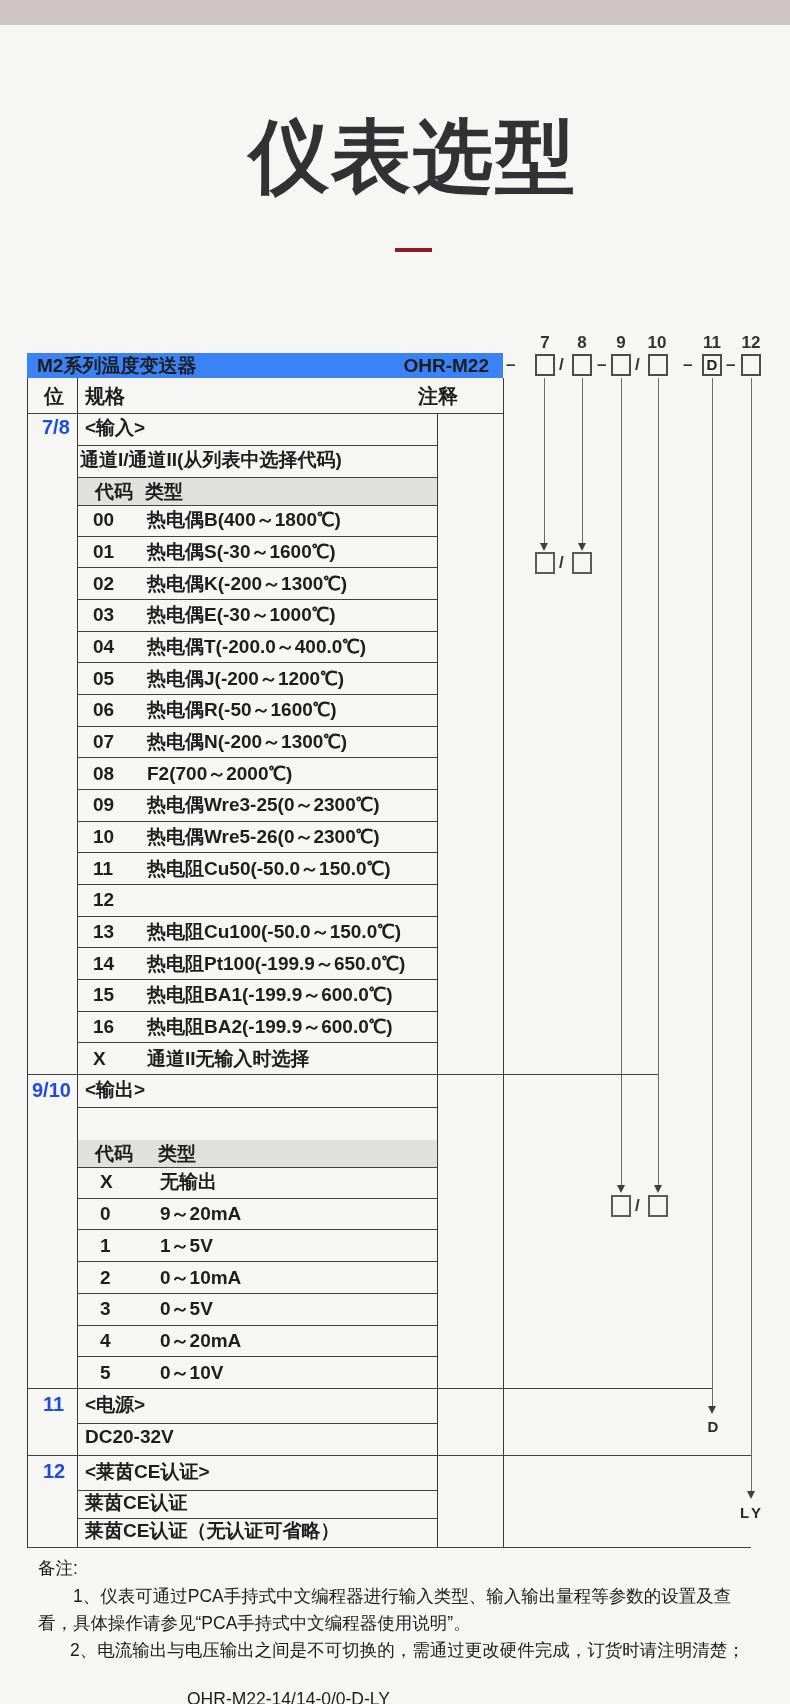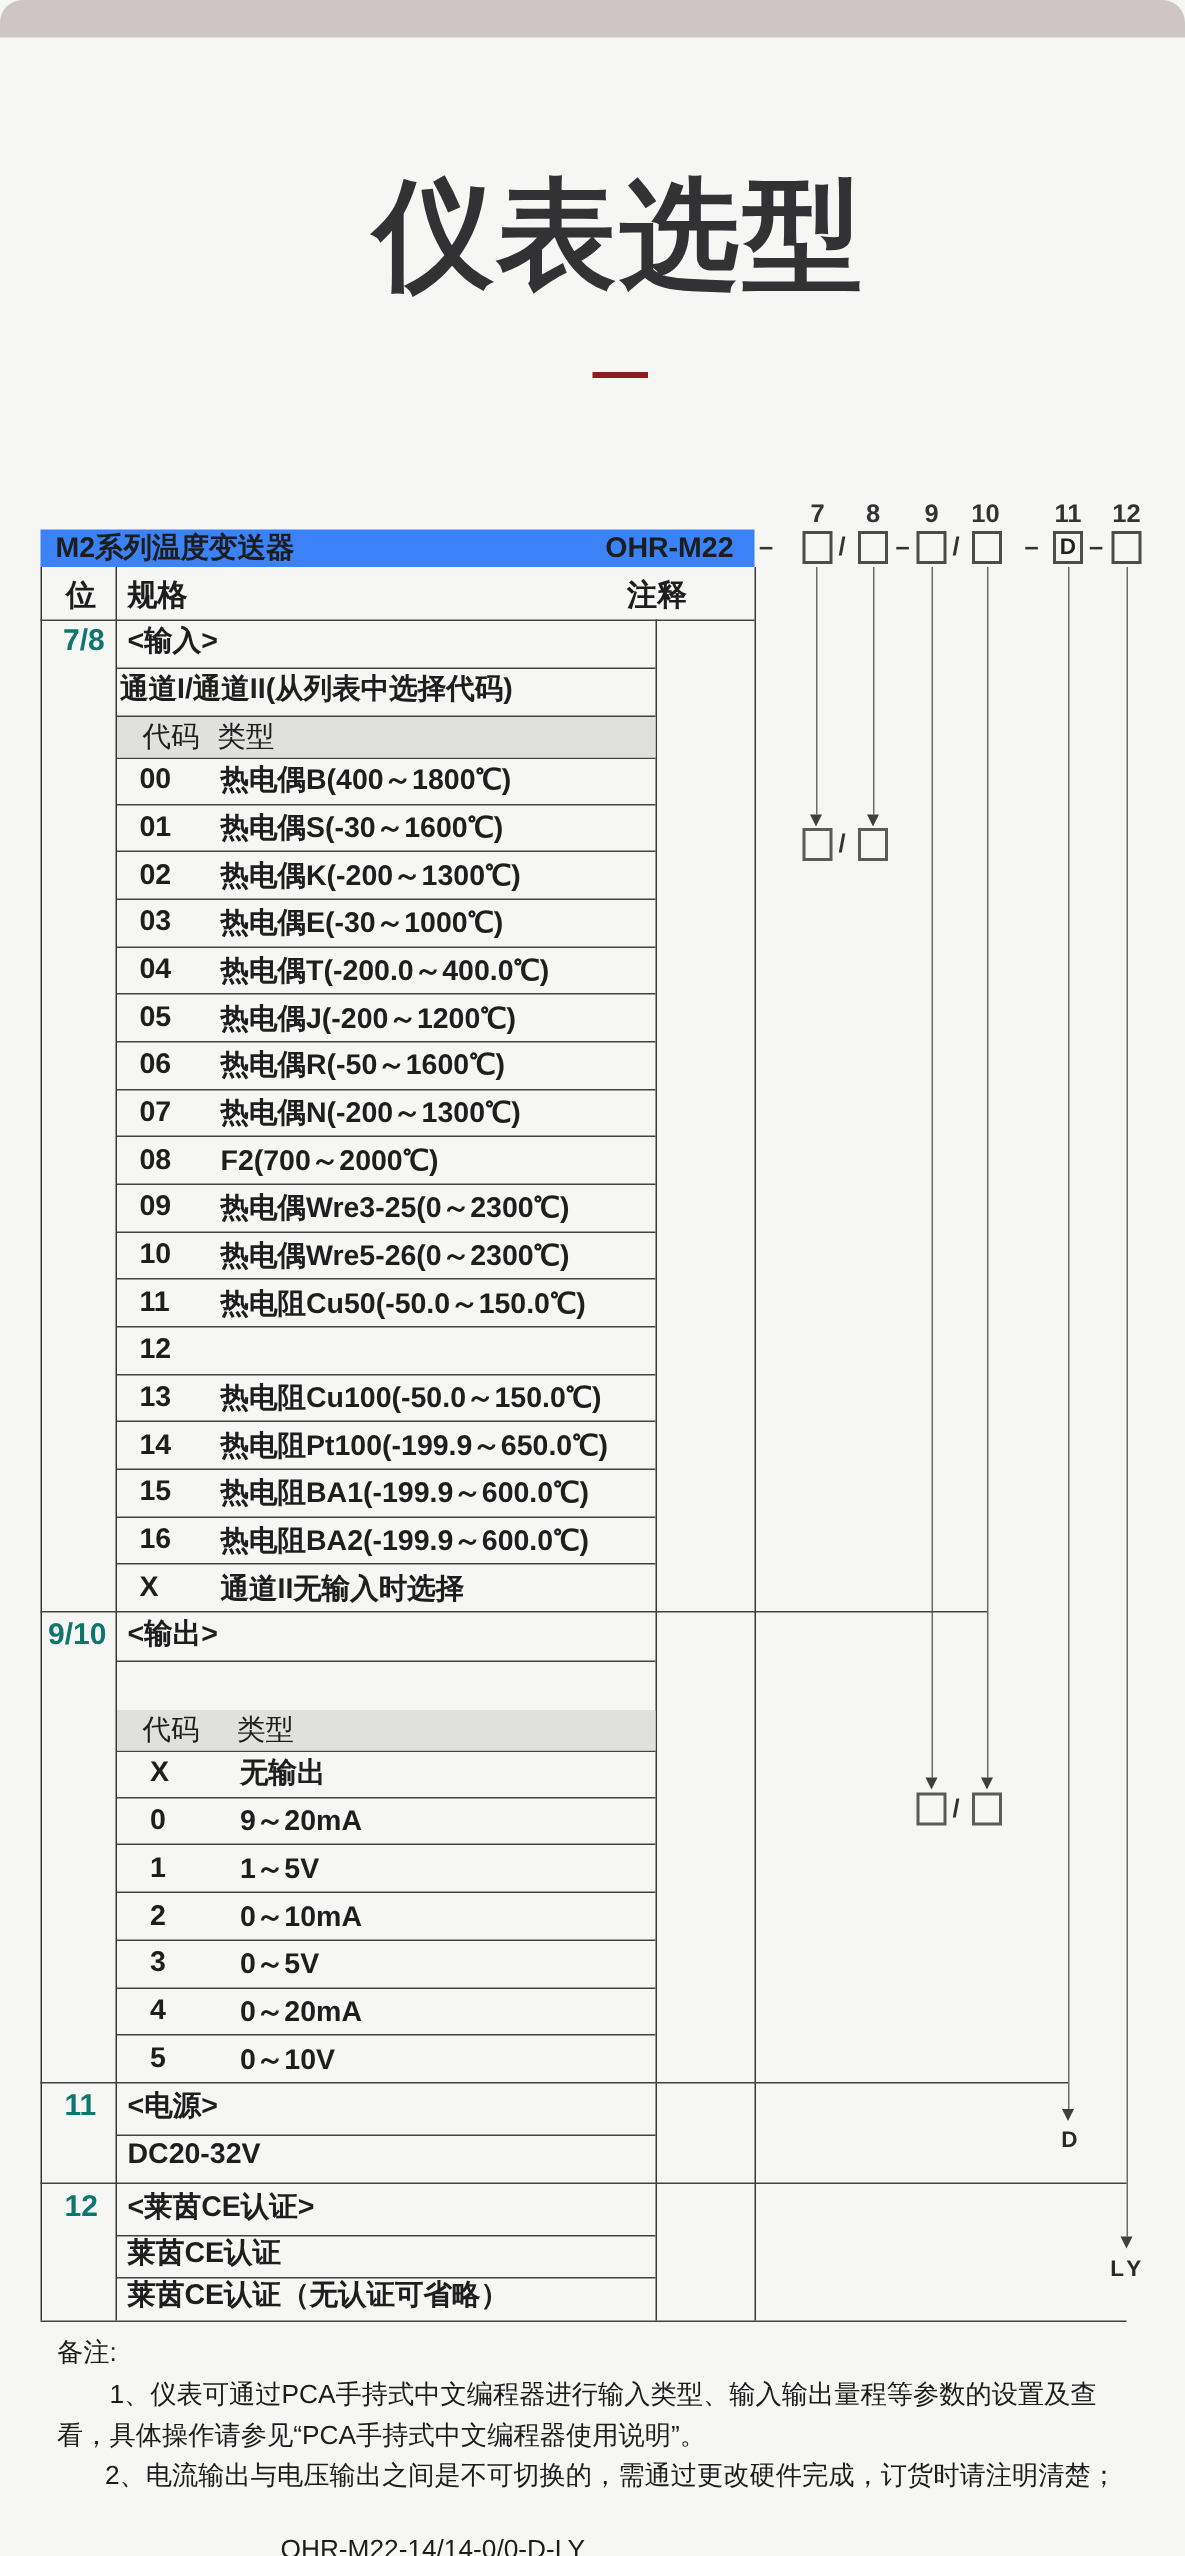--- a/index.html
+++ b/index.html
@@ -1,39 +1,39 @@
 <!DOCTYPE html>
 <html><head>
 <meta charset="utf-8">
 <style>
   html,body{margin:0;padding:0;background:#f6f6f5;}
   .canvas{position:relative;width:790px;height:1704px;background:#f6f6f5;
-          font-family:"Liberation Sans",sans-serif;color:#222;overflow:hidden;border-radius:15px;}
+          font-family:"Liberation Sans",sans-serif;color:#222;overflow:hidden;}
   .topbar{position:absolute;left:0;top:0;width:790px;height:25px;background:#cdc6c4;}
   .title{position:absolute;top:104px;left:413px;transform:translateX(-50%);margin:0;
          font-size:80px;font-weight:900;color:#323133;letter-spacing:2px;white-space:nowrap;}
   .title-dash{position:absolute;left:395px;top:248px;width:37px;height:4px;background:#8e1d21;}
   .pos-num{position:absolute;top:333px;transform:translateX(-50%);font-size:17px;font-weight:600;color:#333;}
   .model-bar{position:absolute;left:27px;top:353px;width:476px;height:25px;background:#3b82f6;}
   .model-bar .series{position:absolute;left:10px;top:0;line-height:25px;font-size:19px;font-weight:700;color:#1d1d1d;white-space:nowrap;}
   .model-bar .model{position:absolute;right:14px;top:0;line-height:25px;font-size:19px;font-weight:700;color:#1d1d1d;}
   .cbox{position:absolute;width:20px;height:22px;border:2px solid #4c4c4c;box-sizing:border-box;
         top:354px;text-align:center;line-height:17px;font-size:15px;font-weight:700;color:#222;}
   .tbox{position:absolute;width:20px;height:22px;border:2px solid #5b5b5b;box-sizing:border-box;}
   .sym{position:absolute;height:22px;line-height:22px;font-size:17px;font-weight:600;color:#333;}
   .vline{position:absolute;width:1px;background:#6a6a6a;}
   .vline.dark{background:#383838;}
   .hline{position:absolute;height:1px;background:#424242;}
   .arrow{position:absolute;width:0;height:0;border-left:4px solid transparent;
          border-right:4px solid transparent;border-top:8px solid #3f3f3f;}
-  .bit{position:absolute;font-size:20px;font-weight:600;color:#0f766e;white-space:nowrap;}
+  .bit{position:absolute;font-size:20px;font-weight:600;color:#1d4ed8;white-space:nowrap;}
   .thead{position:absolute;font-size:20px;font-weight:700;color:#1d1d1d;white-space:nowrap;}
   .cell-text{position:absolute;font-size:19px;font-weight:600;color:#1e1e1e;line-height:22px;white-space:nowrap;}
   .band{position:absolute;left:78px;width:359px;height:27px;background:#e0e0df;
-        font-size:19px;font-weight:400;color:#1e1e1e;line-height:27px;}
+        font-size:19px;font-weight:700;color:#1e1e1e;line-height:27px;}
   .band .c1{display:inline-block;margin-left:17px;width:50px;}
   .band.out .c1{width:63px;}
   .list{position:absolute;left:78px;width:359px;display:flex;flex-direction:column;box-sizing:border-box;}
   .row{flex:1;display:flex;align-items:center;border-bottom:1px solid #424242;
        font-size:19px;font-weight:600;color:#1e1e1e;padding-left:15px;box-sizing:border-box;white-space:nowrap;}
   .row:last-child{border-bottom:none;}
   .row .code{display:inline-block;width:54px;flex:none;}
   .list.out .row .code{width:67px;padding-left:7px;box-sizing:border-box;}
   .target-label{position:absolute;transform:translateX(-50%);font-size:15px;font-weight:600;color:#2a2a2a;}
   .note-line{position:absolute;font-size:17.5px;font-weight:500;color:#1c1c1c;white-space:nowrap;}

